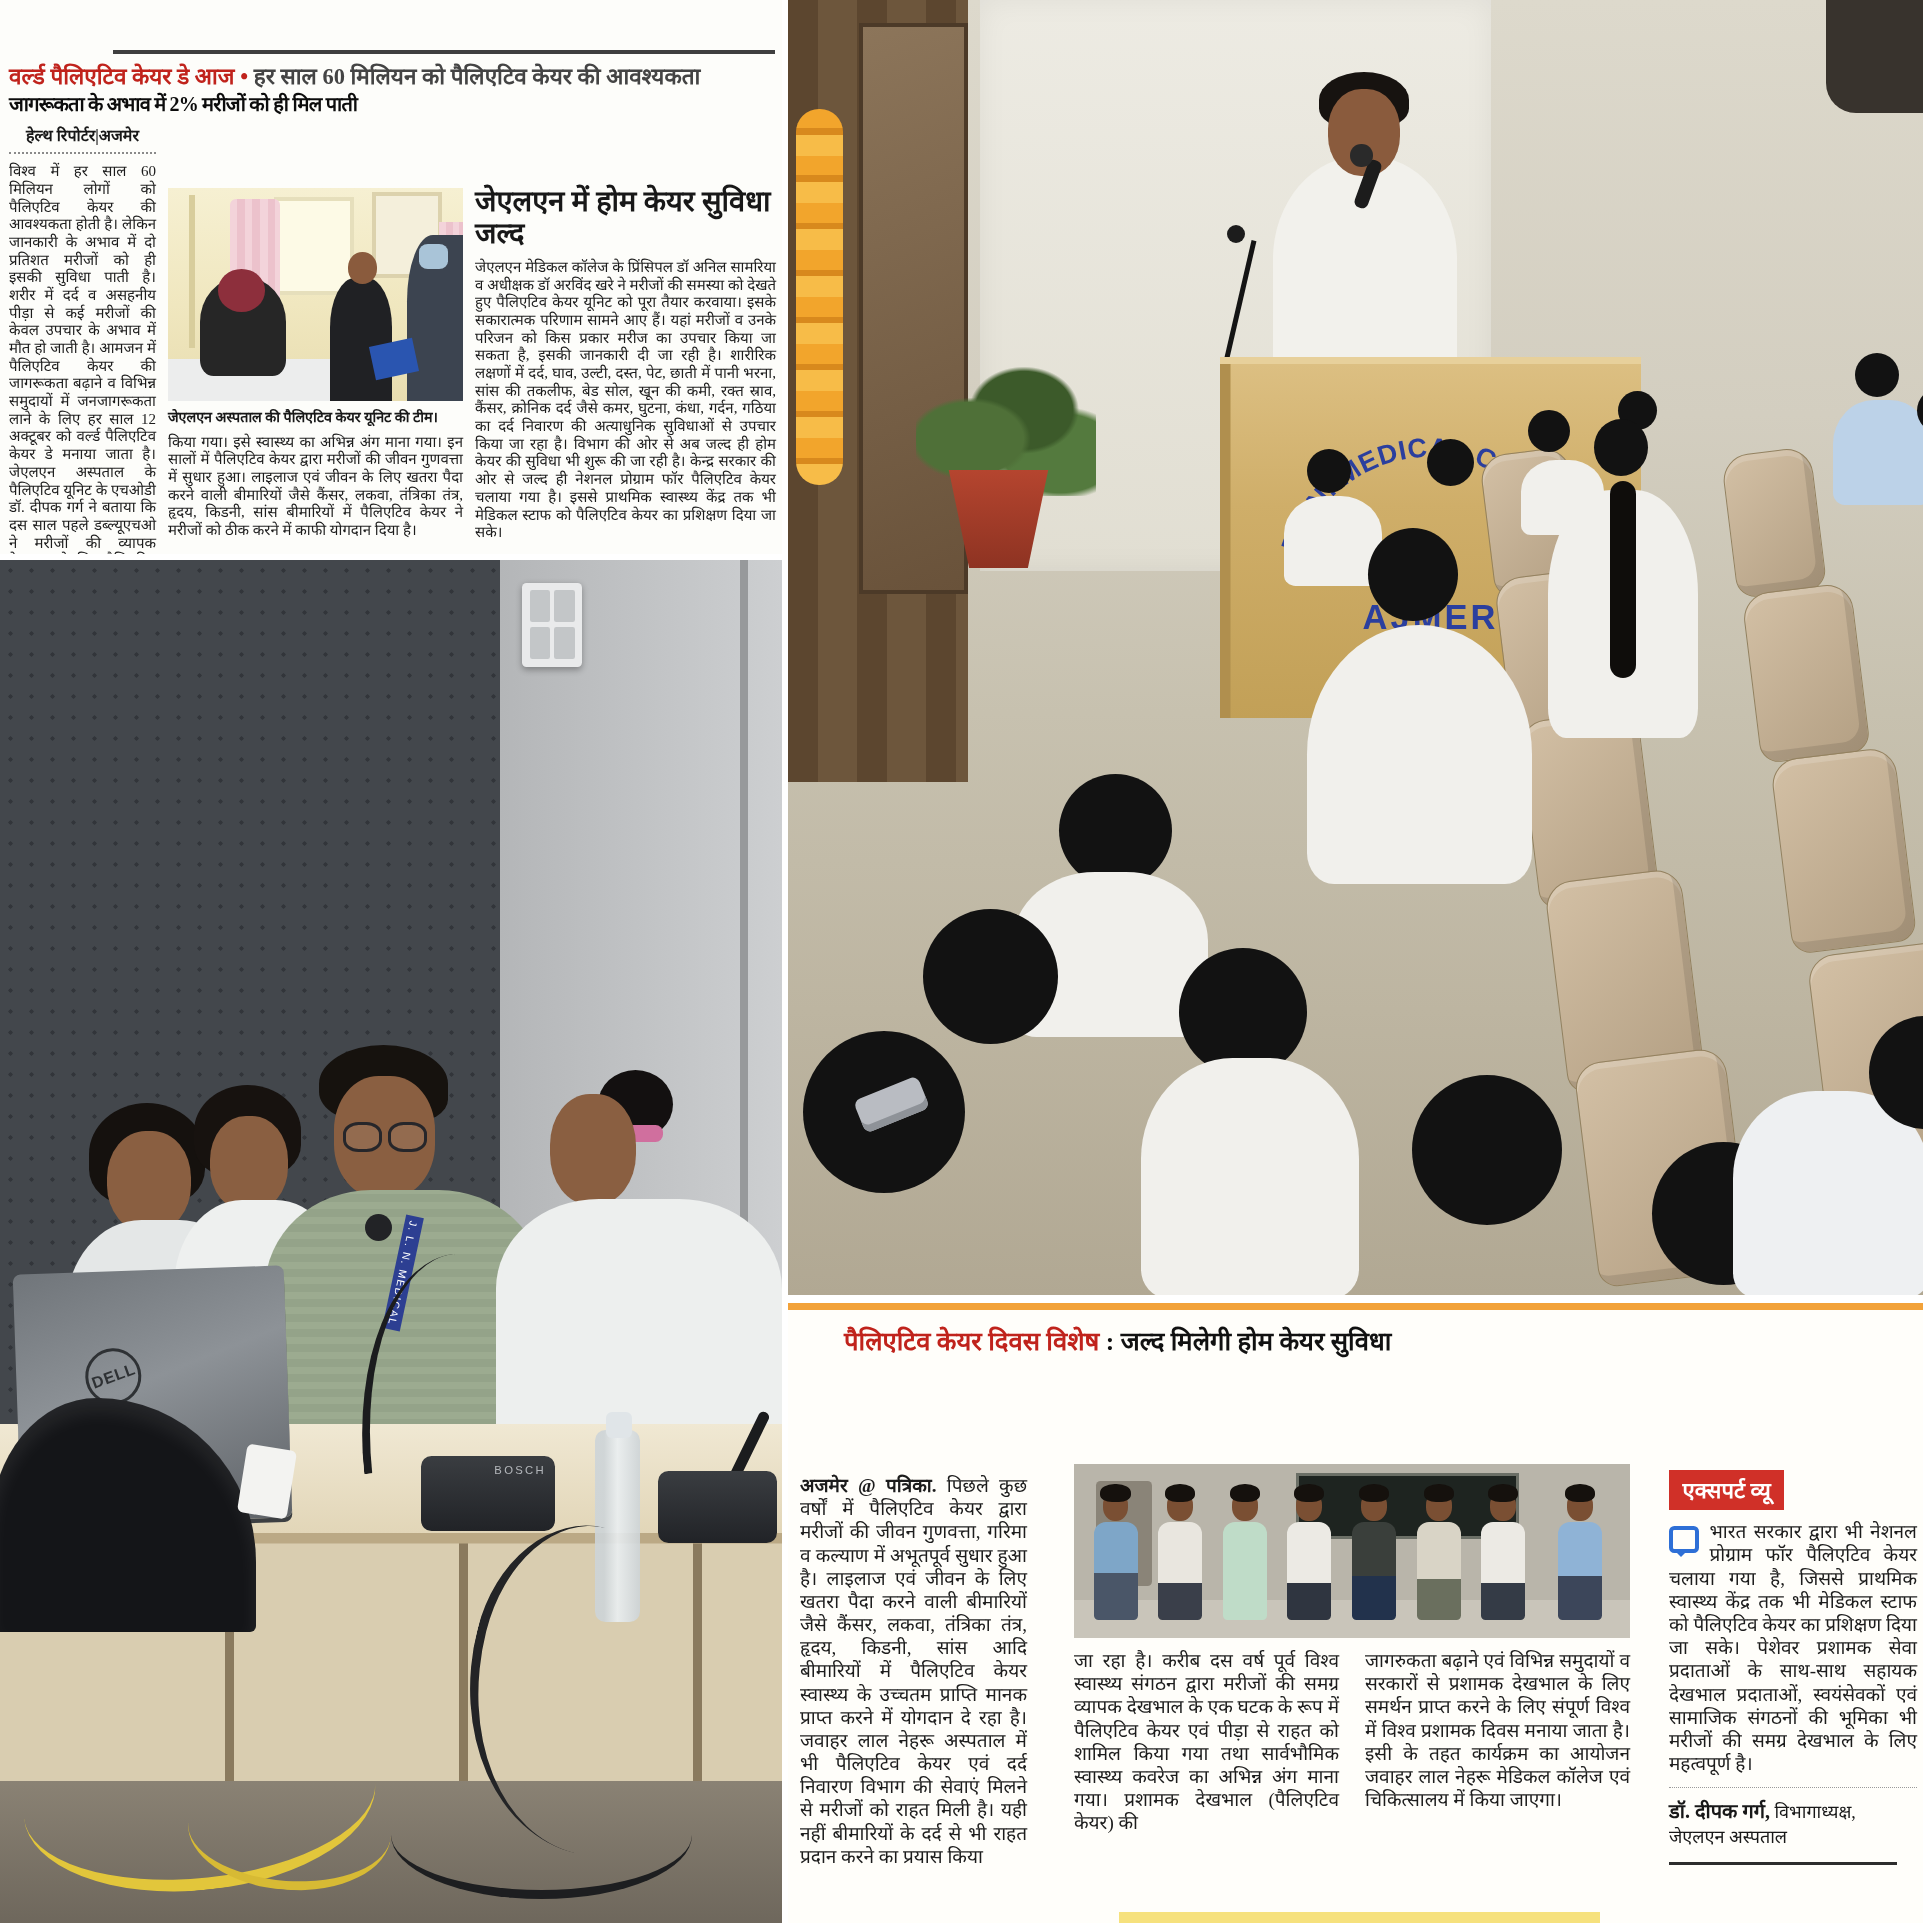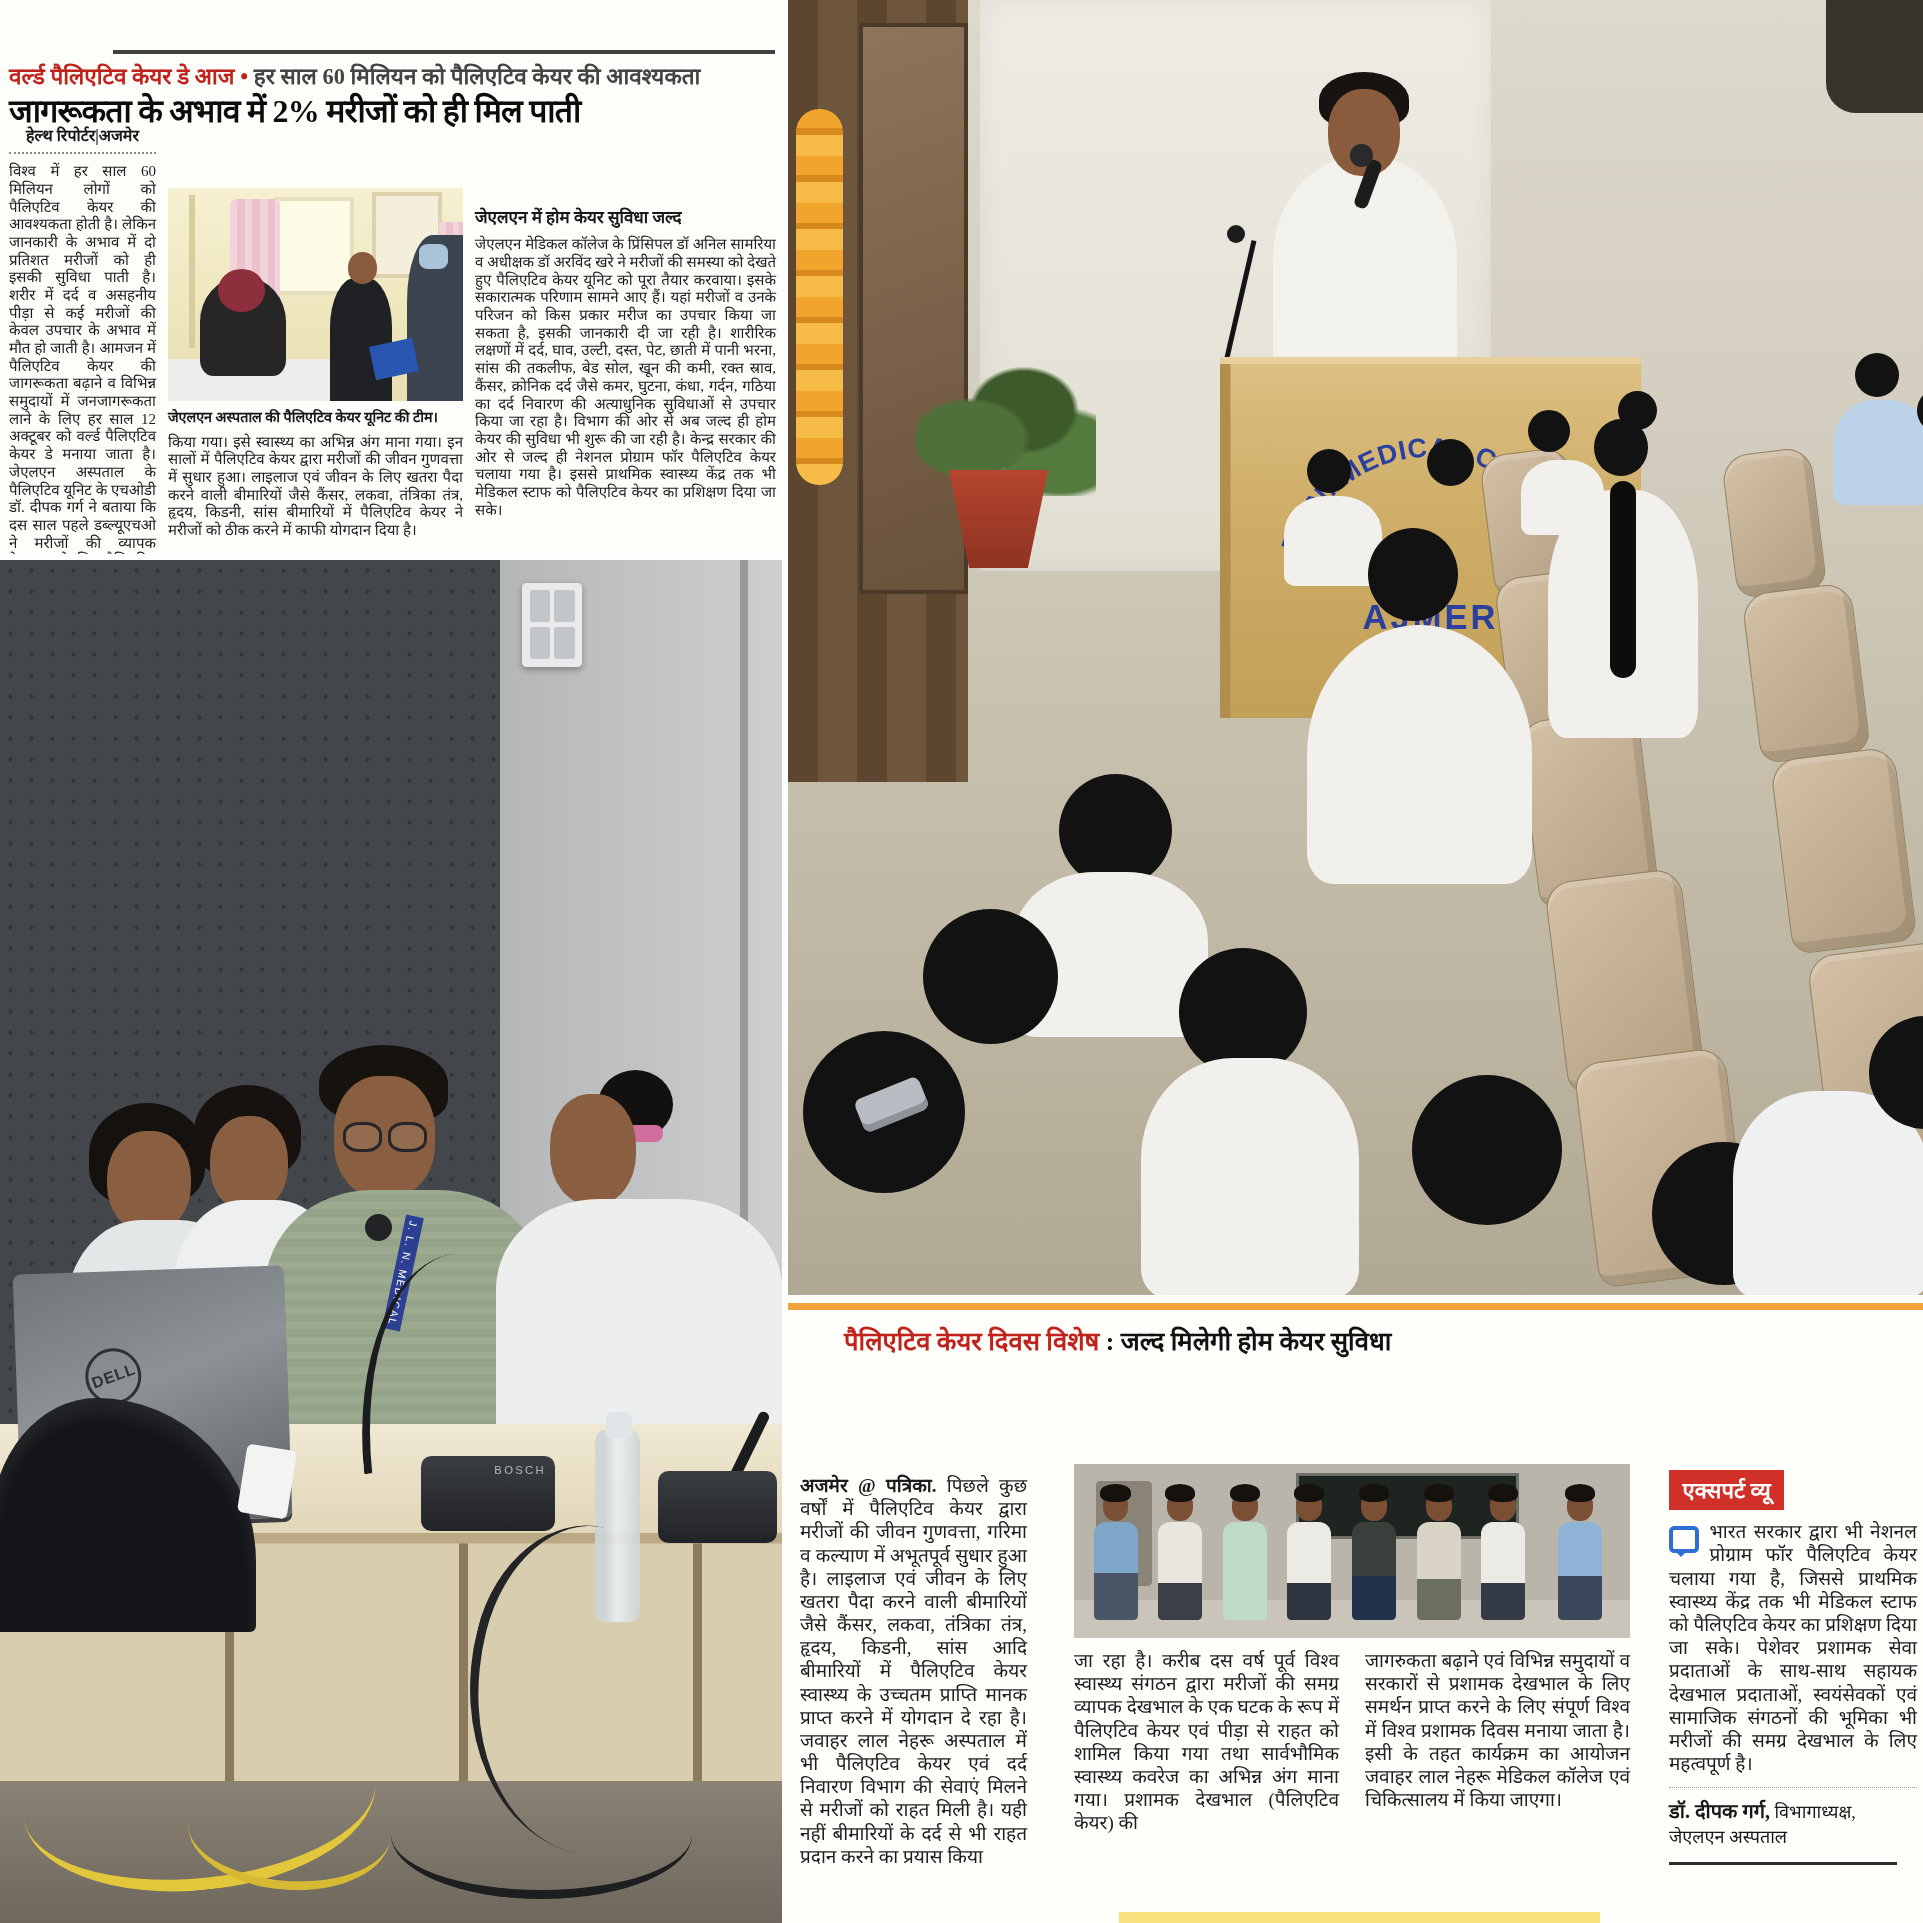--- a/index.html
+++ b/index.html
@@ -13,33 +13,33 @@
   #np-tl { left:0; top:0; width:782px; height:554px; background:#fdfdfa; }
   #np-br { left:788px; top:1303px; width:1136px; height:621px; background:#fffefa; }
 
   .tl-rule { left:113px; right:7.5px; top:50px; height:3.8px; background:#3f3f3f; }
   .kicker { white-space:nowrap; font-weight:700; }
   #np-tl .kicker { left:9px; top:60px; font-size:22.5px; }
   #np-br .kicker { left:12px; top:19.5px; font-size:25.6px;margin-left:44px; }
   .kicker .red { color:#c0231c; }
   .kicker .rest { color:#444444; }
   .np h1 { font-weight:700; color:#0c0c0c; letter-spacing:-0.8px; }
-  #np-tl h1 { position:absolute; left:9px; top:93px; right:4.5px; font-size:32px; line-height:1.16; }
+  #np-tl h1 { position:absolute; left:9px; top:93px; right:4.5px; font-size:20px; line-height:1.16; }
   #np-br h1 { position:absolute; left:12px; top:63px; right:6px; font-size:42px; line-height:1.15; white-space:nowrap; }
   .np p { text-align:justify; color:#1c1c1c; }
   #np-tl p { font-size:15px; line-height:1.18; }
   #np-br p { font-size:19px; line-height:1.22; }
 
   .tl-cols { left:9px; top:177px; right:6px; bottom:3px; display:flex; gap:12px;align-items:center; }
   .tl-col1 { flex:0 0 147px; }
   .tl-col2 { flex:0 0 295px; }
   .tl-col3 { flex:1 1 auto; }
   .byline { text-align:center; font-weight:700; font-size:16px; padding:1.5px 0 6px; }
   .dotrule { border-bottom:2.3px dotted #8a8a8a; margin-bottom:9px; }
-  .subhead { font-size:17px; font-weight:700; line-height:1.1; margin-bottom:9px; }
+  .subhead { font-size:29px; font-weight:700; line-height:1.1; margin-bottom:9px; }
   .caption { font-size:14.3px; font-weight:700; padding:6px 0 7.5px; }
 
   
   .ward { position:relative; width:295px; height:213px; overflow:hidden; background:linear-gradient(180deg,#f6f0d2 0%,#f0e7bf 55%,#e8ddb0 100%); }
 
   
   .br-toprule { left:0; right:0; top:0; height:6.8px; background:#f2a23a; }
   .br-col1 { left:12px; top:171px; width:227px; height:443px; }
   .br-photo { left:286px; top:161px; width:556px; height:174px; overflow:hidden; background:linear-gradient(180deg,#b9b5aa 0 78%,#c9c5ba 78% 100%); }
   .br-col2 { left:286px; top:346px; width:265px; }

